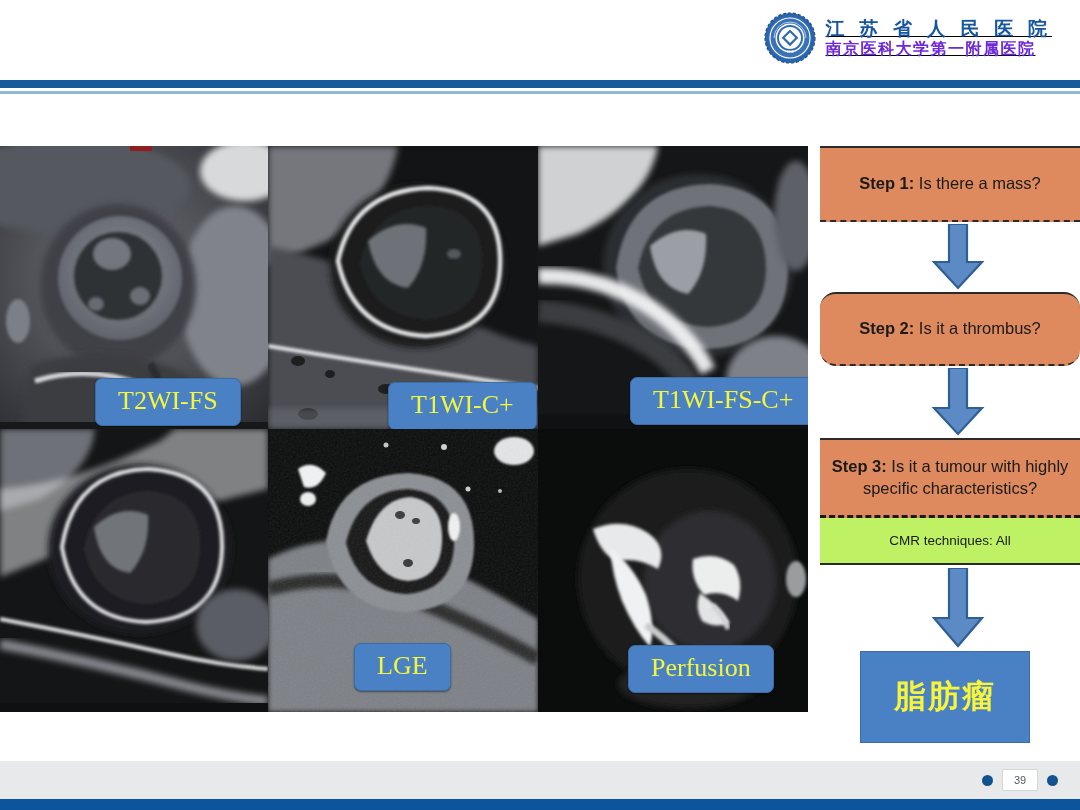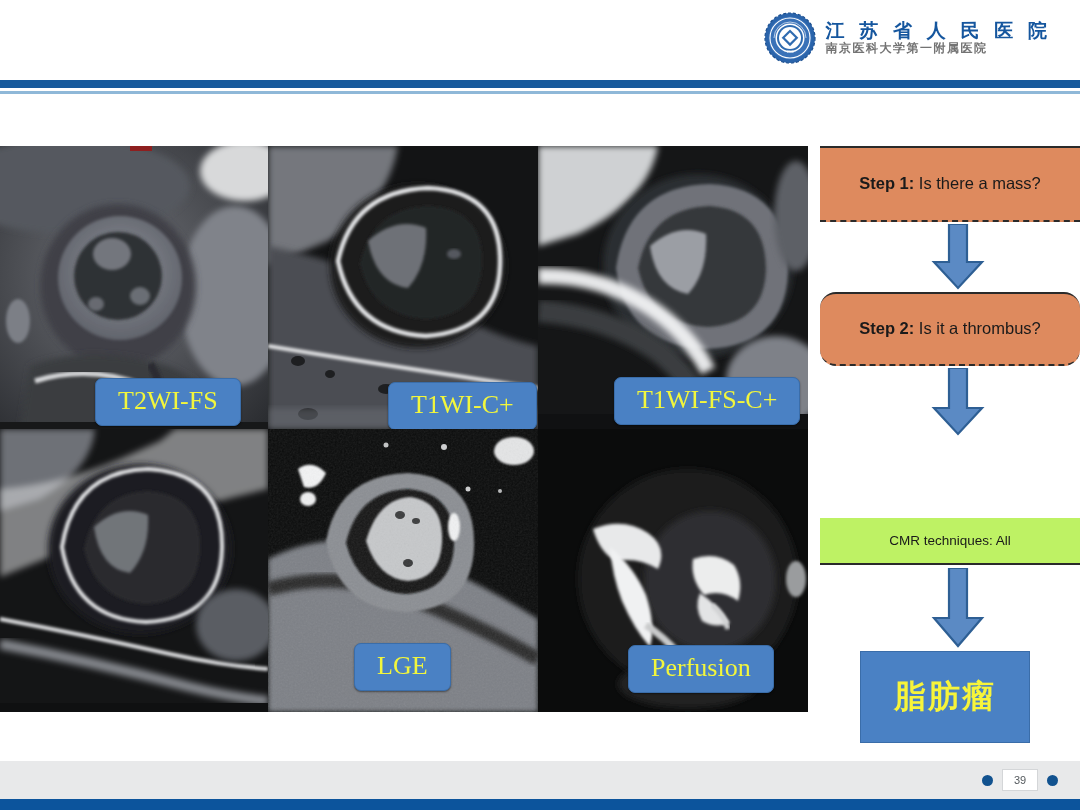--- a/index.html
+++ b/index.html
@@ -35,35 +35,36 @@
     height: 52px;
     position: relative;
     flex: 0 0 auto;
   }
   #logo-seal svg { display: block; }
   #logo-text {
     display: flex;
     flex-direction: column;
     justify-content: flex-end;
     gap: 0;
+    text-decoration: underline;
   }
   .logo-line1 {
     font-family: "Liberation Serif", serif;
     font-size: 19px;
     font-weight: bold;
     color: #15569e;
     letter-spacing: 5px;
     white-space: nowrap;
     line-height: 1.15;
   }
   .logo-line2 {
     font-family: "Liberation Serif", serif;
-    font-size: 12px;
+    font-size: 16px;
     font-weight: bold;
-    color: #737373;
+    color: #6d28d9;
     letter-spacing: 1.5px;
     white-space: nowrap;
     line-height: 1.15;
   }
 
   #header-rule-thick {
     position: absolute;
     left: 0; top: 80px;
     width: 1080px;
     height: 8px;
@@ -110,21 +111,21 @@
     font-size: 26px;
     line-height: 1;
     padding: 9px 22px 11px 22px;
     text-align: center;
     white-space: nowrap;
     box-shadow: 0 1px 2px rgba(0,0,0,0.45);
   }
   
   .lbl-p0 { left: 95px;  top: 232px; }
   .lbl-p1 { left: 120px; top: 236px; }
-  .lbl-p2 { left: 76px;  top: 231px; }
+  .lbl-p2 { left: 92px;  top: 231px; }
   .lbl-p3 { left: 100px; top: 211px; }
   .lbl-p4 { left: 90px;  top: 216px; }
   .lbl-p5 { left: 86px;  top: 214px; }
 
   .red-tick {
     position: absolute;
     left: 130px;
     top: 0px;
     width: 22px;
     height: 5px;
@@ -479,20 +480,23 @@
   <div class="step-box" id="step2">
     <span><span class="step-tag">Step 2:</span><span> Is it a thrombus?</span></span>
   </div>
 
   <div class="flow-arrow" id="arrow2">
     <svg viewBox="0 0 56 68" preserveAspectRatio="none">
       <polygon points="19,0 37,0 37,40 52,40 28,66 4,40 19,40" fill="#5b8ac4" stroke="#2e5f94" stroke-width="2.2"></polygon>
     </svg>
   </div>
 
+  <div class="step-box" id="step3">
+    <span><span class="step-tag">Step 3:</span><span> Is it a tumour with highly specific characteristics?</span></span>
+  </div>
 
   <div id="step3-sub">
     <span>CMR techniques: All</span>
   </div>
 
   <div class="flow-arrow" id="arrow3">
     <svg viewBox="0 0 56 80" preserveAspectRatio="none">
       <polygon points="19,0 37,0 37,50 52,50 28,78 4,50 19,50" fill="#5b8ac4" stroke="#2e5f94" stroke-width="2.2"></polygon>
     </svg>
   </div>

